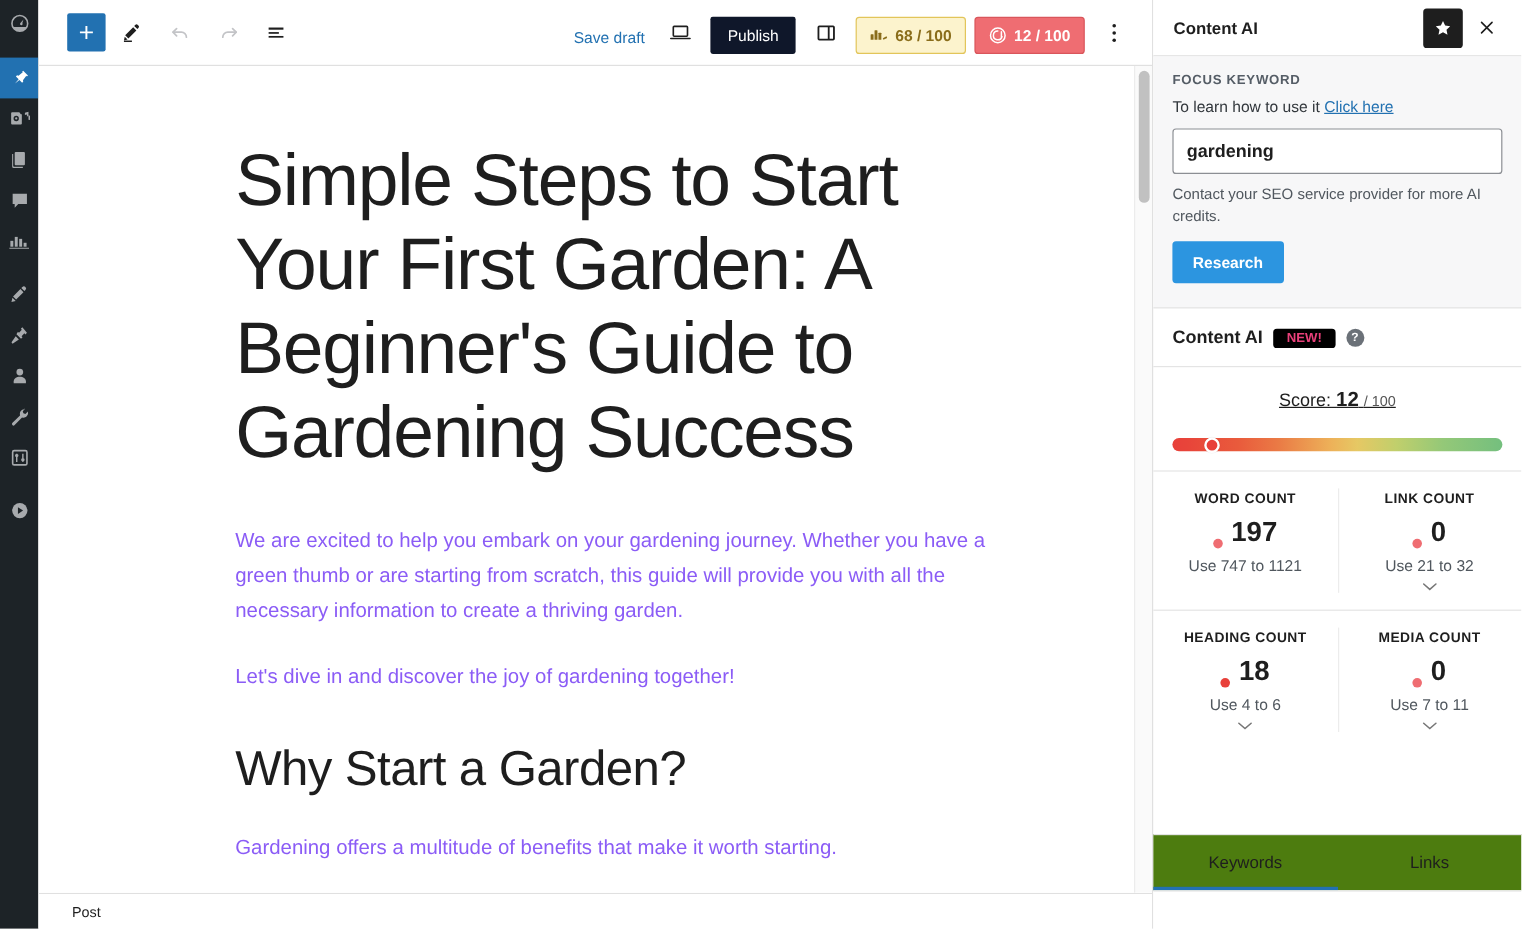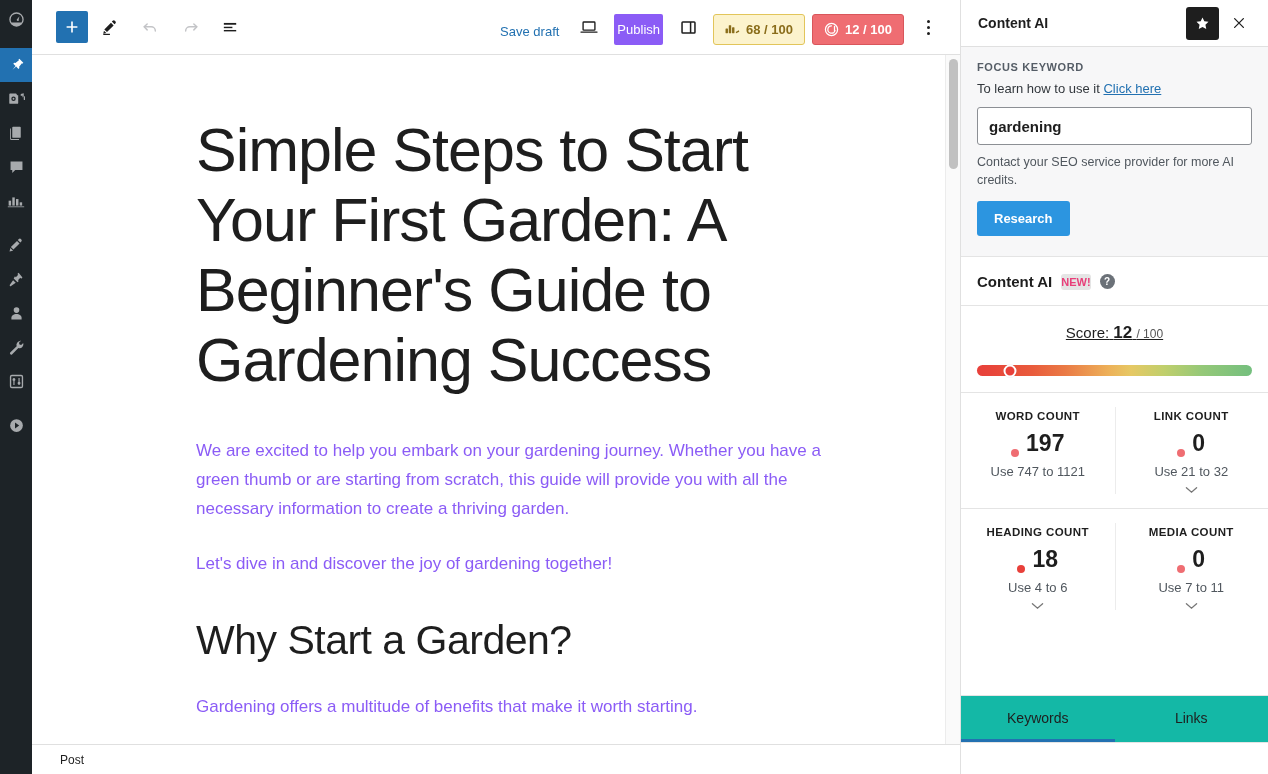--- a/index.html
+++ b/index.html
@@ -74,27 +74,27 @@
     margin-left: auto;
     display: flex; align-items: flex-end; gap: 0px;
   }
   .save-draft {
     color: #2271b1;
     font-size: 13px;
     background: none; border: none; cursor: pointer;
     padding: 6px 12px;
   }
   .publish-btn {
-    background: #8b5cf6;
+    background: #0f172a;
     color: #fff;
     font-size: 13px;
     font-weight: 400;
     border: none;
     border-radius: 2px;
-    padding: 8px 3px;
+    padding: 8px 14px;
     cursor: pointer;
     margin: 0 7px;
   }
   .score-badge {
     display: flex; align-items: center; gap: 6px;
     font-size: 13px; font-weight: bold;
     border-radius: 3px;
     padding: 7px 11px;
     cursor: pointer;
     margin-left: 7px;
@@ -264,25 +264,25 @@
   }
 
   
   .cai-titlerow {
     display: flex; align-items: center; gap: 9px;
     padding: 16px 16px 15px;
     border-bottom: 1px solid #e4e4e4;
   }
   .cai-title { font-size: 15px; font-weight: bold; color: #1e1e1e; }
   .new-pill {
-    background: #e5e5e5;
+    background: #000000;
     color: #e8407a;
     font-size: 11px;
     font-weight: bold;
-    padding: 2px 0;
+    padding: 2px 11px;
     border-radius: 3px;
   }
   .help-dot {
     width: 15px; height: 15px; border-radius: 50%;
     background: #6b7178; color: #fff;
     font-size: 10px; font-weight: bold;
     display: flex; align-items: center; justify-content: center;
     cursor: pointer;
   }
 
@@ -354,21 +354,21 @@
     line-height: 1;
     cursor: pointer;
   }
   .m-chev-spacer { height: 17px; }
 
   
   .rm-tabs {
     margin-top: auto;
     display: flex;
     border-top: 1px solid #e4e4e4;
-    background: #14b8a6;
+    background: #4d7c0f;
   }
   .rm-tab {
     flex: 1 1 33.33%;
     text-align: center;
     font-size: 14px;
     color: #1e1e1e;
     padding: 14px 0 13px;
     cursor: pointer;
     border-bottom: 3px solid transparent;
   }

